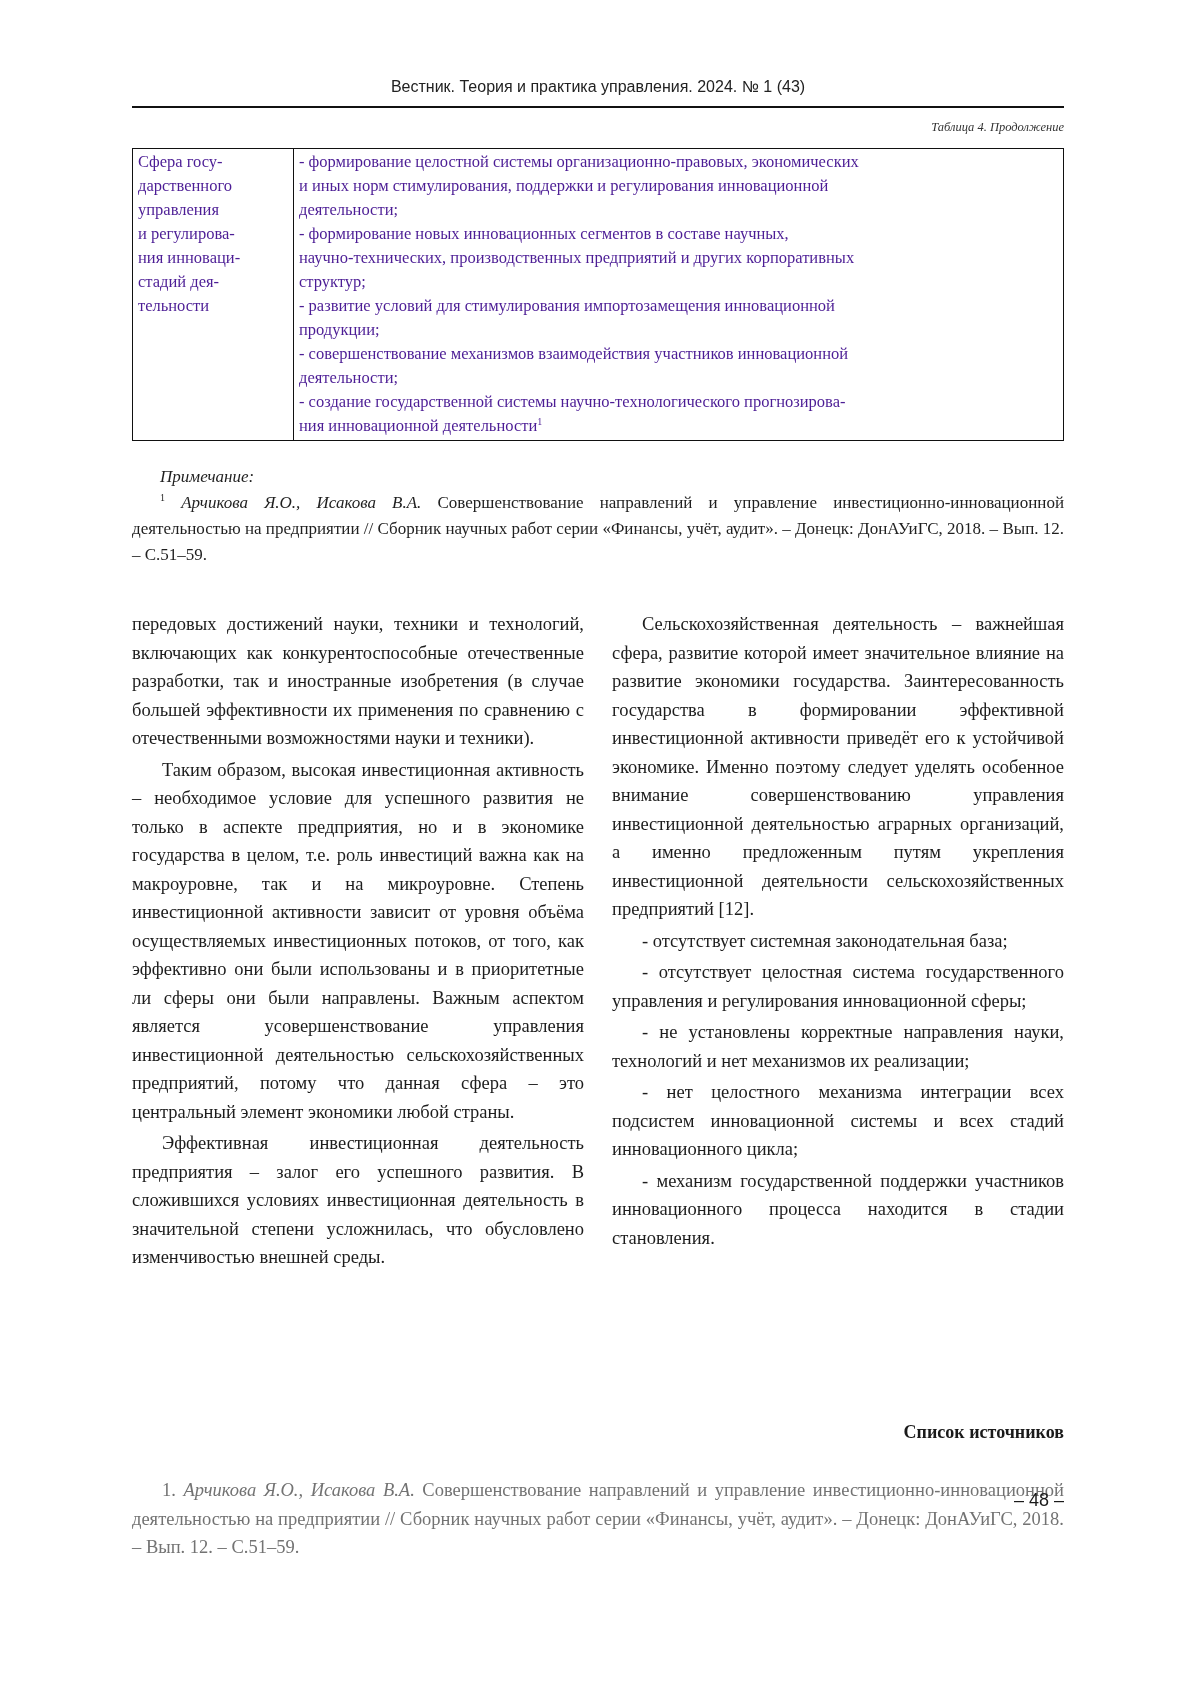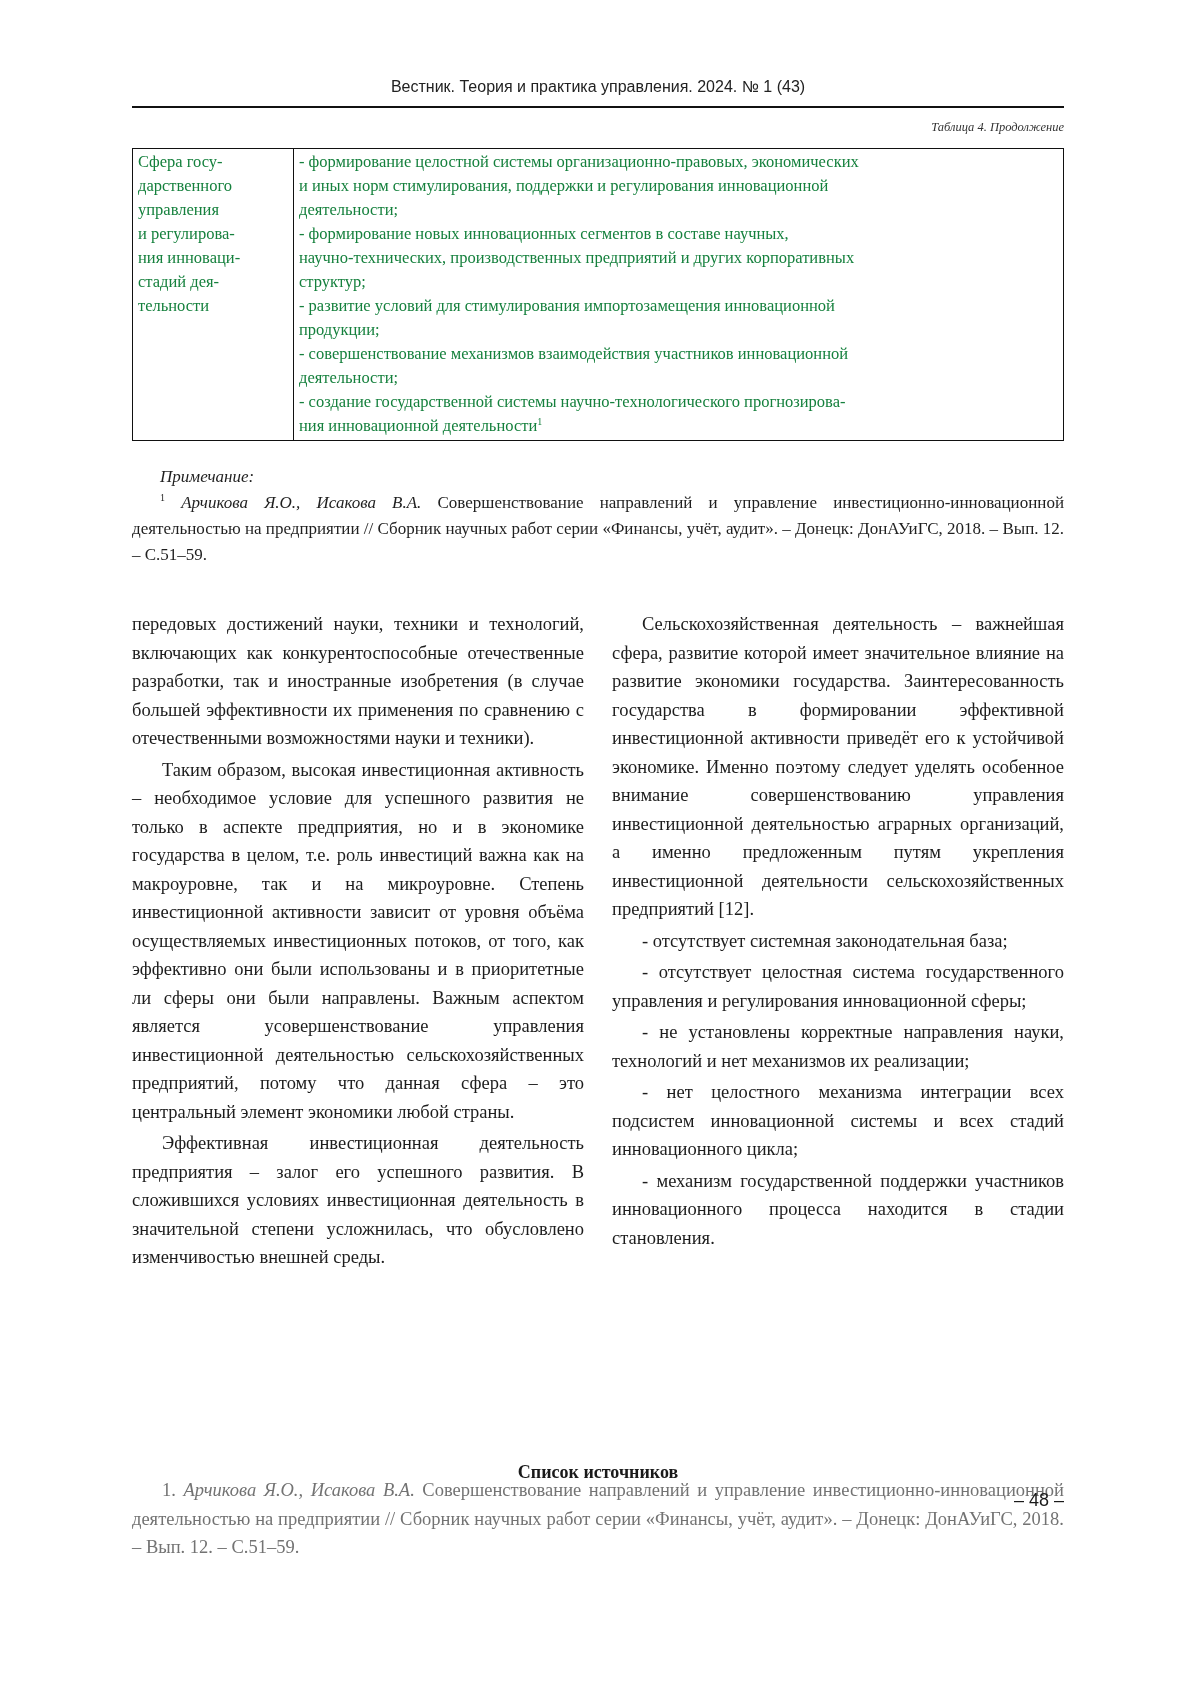--- a/index.html
+++ b/index.html
@@ -9,21 +9,21 @@
       position: absolute; left: 132px; top: 78px; width: 932px; text-align: center;
       font-family: "Liberation Sans", sans-serif; font-size: 16px; color: #222;
     }
     .head-rule { position: absolute; left: 132px; top: 106px; width: 932px; height: 0; border-top: 2px solid #111; }
     .table-caption {
       position: absolute; left: 700px; top: 120px; width: 364px; text-align: right;
       font-family: "Liberation Serif", serif; font-style: italic; font-size: 12.5px; color: #333;
     }
     table.tbl {
       position: absolute; left: 132px; top: 148px; width: 932px; border-collapse: collapse;
-      font-family: "Liberation Serif", serif; font-size: 16.5px; line-height: 24px; color: #15803d; border-radius: 28px;
+      font-family: "Liberation Serif", serif; font-size: 16.5px; line-height: 24px; color: #4c1d95; border-radius: 28px;
     }
     table.tbl td { border: 1.5px solid #111; vertical-align: top; padding: 1px 5px 2px 5px; }
     td.col-left { width: 150px; }
     .cell-line { display: block; }
     sup { font-size: 10px; line-height: 0; }
     .note {
       position: absolute; left: 132px; top: 464px; width: 932px;
       font-family: "Liberation Serif", serif; font-size: 17px; line-height: 26px; color: #1f1f1f;
     }
     .note .label { font-style: italic; padding-left: 28px; display: block; }
@@ -33,22 +33,22 @@
       position: absolute; top: 598px; width: 452px;
       font-family: "Liberation Serif", serif; font-size: 18.5px; line-height: 28.5px; color: #1d1d1d;
       text-align: justify;
       margin-top: 12px;
     }
     .col.left { left: 132px; }
     .col.right { left: 612px; }
     .col p { margin: 0 0 3px 0; text-indent: 30px; }
     .col p.cont { text-indent: 0; }
     .refs-title {
-      position: absolute; left: 132px; top: 1422px; width: 932px; text-align: center;
-      font-family: "Liberation Serif", serif; font-weight: bold; font-size: 18px; color: #1a1a1a; margin-top: 40px;
+      position: absolute; left: 132px; top: 1422px; width: 932px; text-align: right;
+      font-family: "Liberation Serif", serif; font-weight: bold; font-size: 18px; color: #1a1a1a;
     }
     .ref {
       position: absolute; left: 132px; top: 1476px; width: 932px;
       font-family: "Liberation Serif", serif; font-size: 18.5px; line-height: 28.5px; color: #737373;
       text-align: justify; text-indent: 30px;
     }
     .ref i { font-style: italic; }
     .page-number {
       position: absolute; left: 132px; top: 1490px; width: 932px; text-align: right;
       font-family: Liberation Sans, sans-serif; font-size: 18px; color: #1a1a1a;

